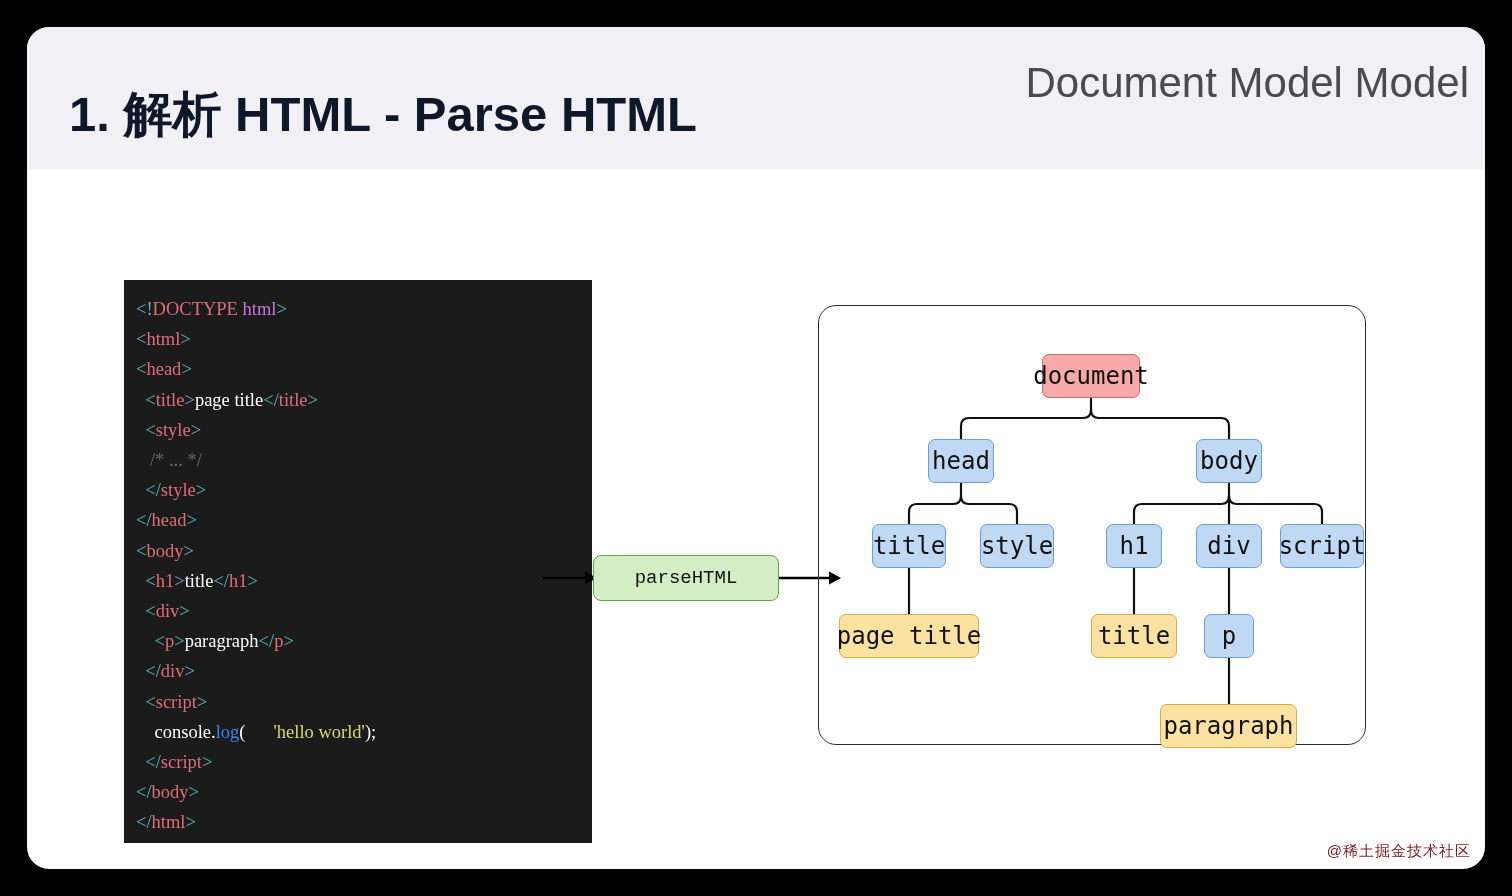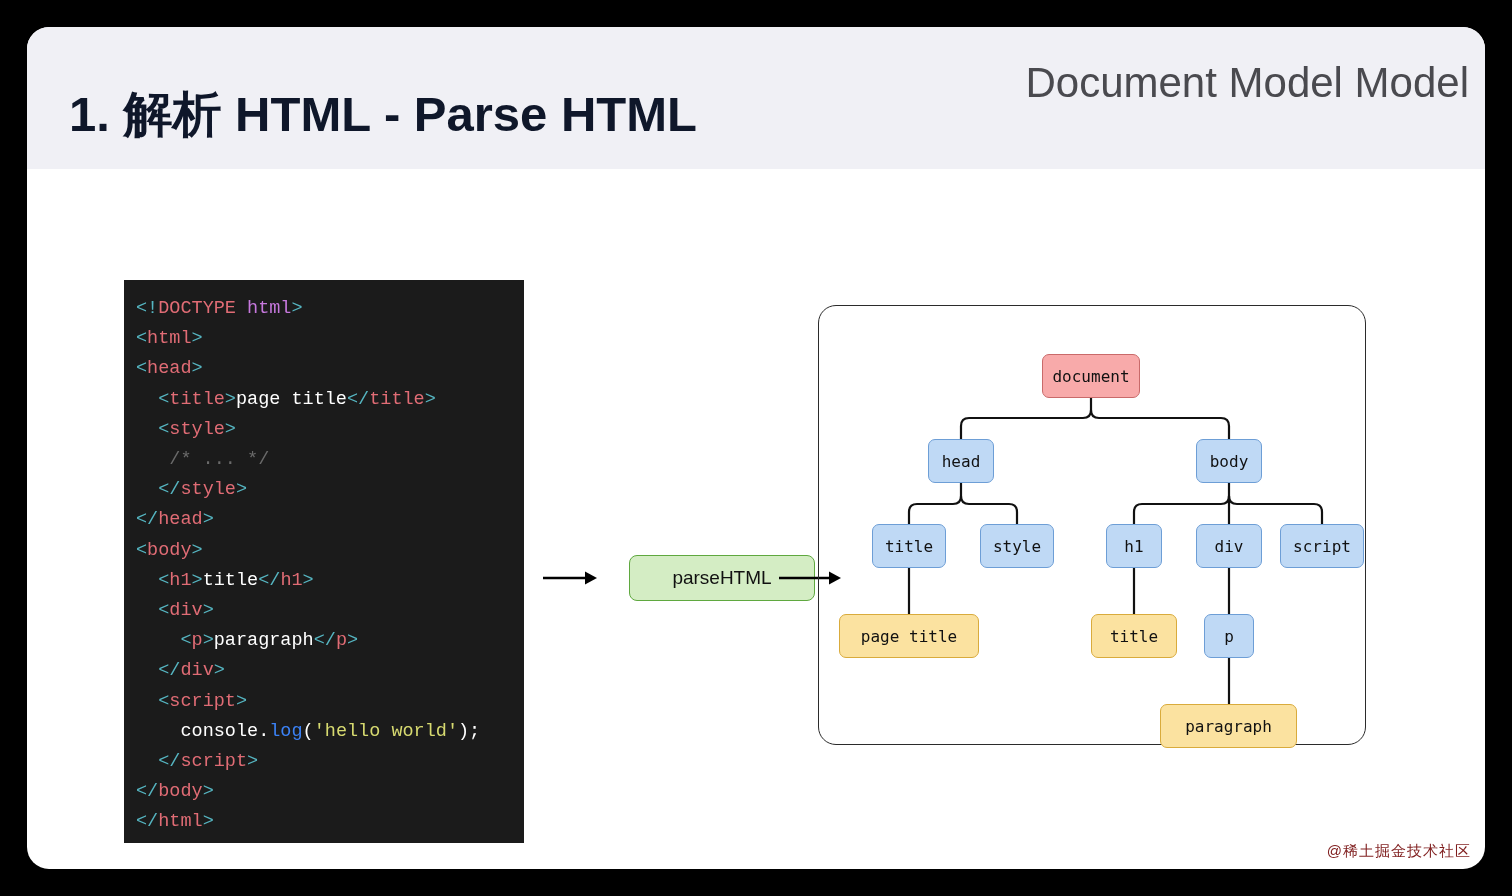--- a/index.html
+++ b/index.html
@@ -54,39 +54,39 @@
     font-weight: 400;
     color: #4a4a4f;
     white-space: nowrap;
   }
 
   
   #code-block {
     position: absolute;
     left: 97px;
     top: 253px;
-    width: 400px;
+    width: 468px;
     height: 563px;
     background: #1b1b1b;
     padding: 14px 0 14px 0;
     box-sizing: border-box;
-    font-family: Liberation Mono, monospace;
+    font-family: Liberation Serif, serif;
     font-size: 18.5px;
     line-height: 30.2px;
     white-space: pre;
     color: #e6e6e6;
   }
   #code-block .ln { padding-left: 12px; }
   .pn  { color: #56b6c2; }  
   .tg  { color: #e06c75; }  
   .at  { color: #c678dd; }  
   .tx  { color: #ffffff; }  
   .cm  { color: #6a6a6a; }  
   .fn  { color: #3b82f6; }  
-  .st  { color: #d7da70; }  
+  .st  { color: #d7da70; margin-left: 28px; }  
 
   
   #flow-arrow-left, #flow-arrow-right {
     position: absolute;
     height: 14px;
   }
   #flow-arrow-left  { left: 516px; top: 544px; width: 54px; }
   #flow-arrow-right { left: 752px; top: 544px; width: 62px; }
 
   #parse-node {
@@ -94,25 +94,24 @@
     left: 566px;
     top: 528px;
     width: 186px;
     height: 46px;
     background: #d4edc4;
     border: 1.6px solid #5fa83f;
     border-radius: 8px;
     display: flex;
     align-items: center;
     justify-content: center;
-    font-family: Liberation Sans, sans-serif;
+    font-family: Liberation Mono, monospace;
     font-size: 19px;
     color: #111111;
     box-sizing: border-box;
-    margin-left: 36px;
   }
 
   
   #dom-tree {
     position: absolute;
     left: 791px;
     top: 278px;
     width: 548px;
     height: 440px;
     border: 1.8px solid #2b2b2b;
@@ -126,21 +125,21 @@
     height: 440px;
   }
   .node {
     position: absolute;
     display: flex;
     align-items: center;
     justify-content: center;
     border-radius: 7px;
     box-sizing: border-box;
     font-family: "DejaVu Sans Mono", "Liberation Mono", monospace;
-    font-size: 16px;
+    font-size: 24px;
     color: #111111;
     height: 44px;
     white-space: nowrap;
   }
   .node.doc  { background: #f8aaaa; border: 1.7px solid #c96a6a; }
   .node.elem { background: #bfd9f5; border: 1.7px solid #6d9ed6; }
   .node.text { background: #fbe2a0; border: 1.7px solid #d9ab3c; }
 
   
   #watermark {

